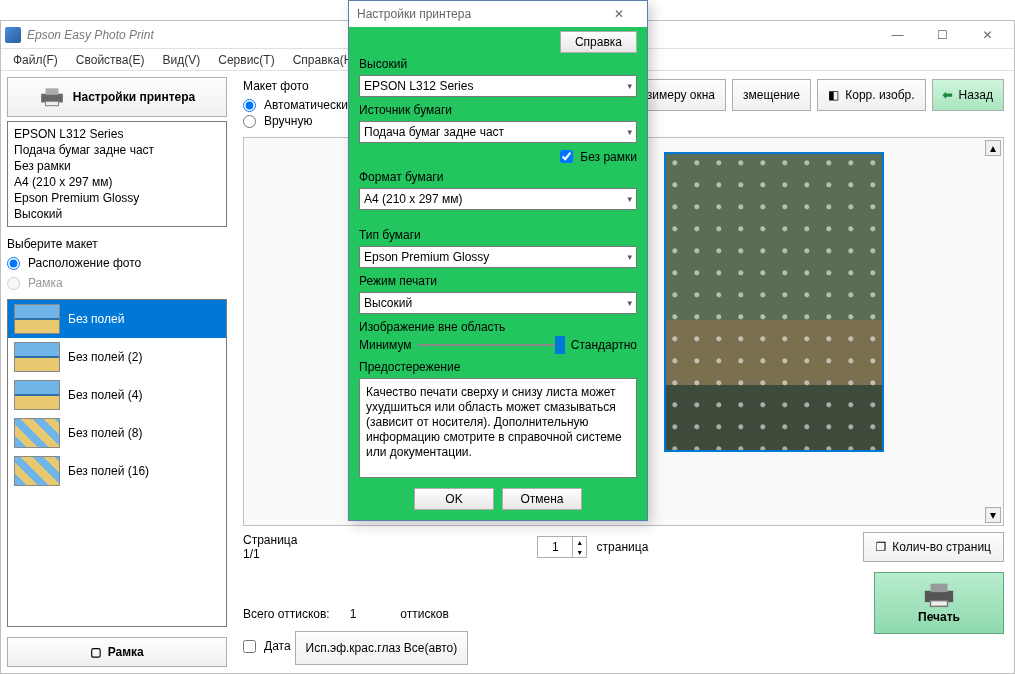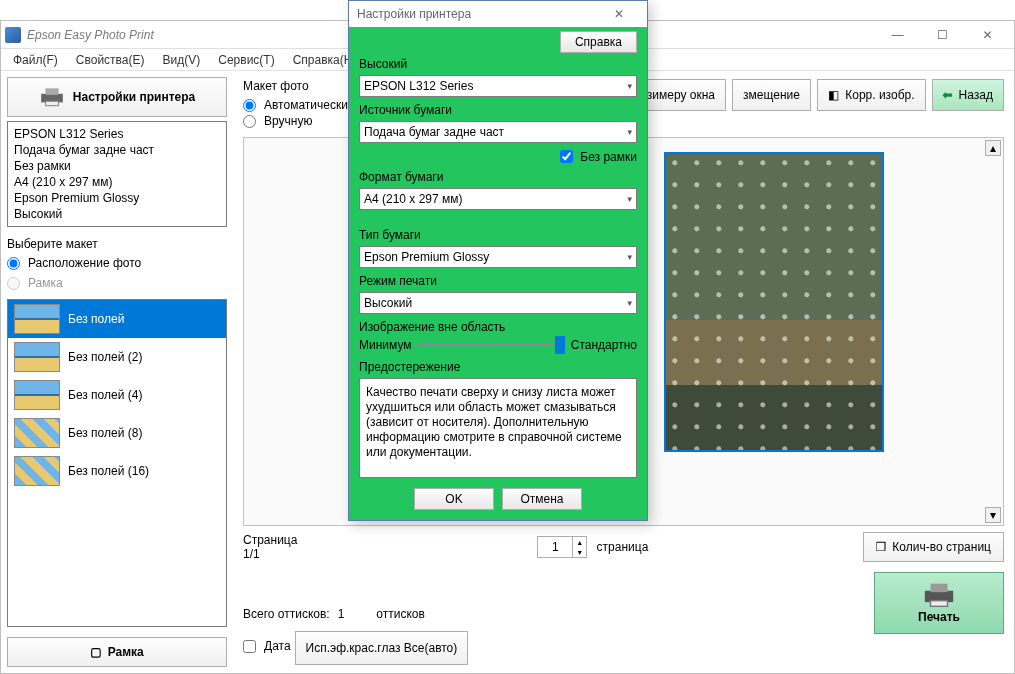--- a/index.html
+++ b/index.html
@@ -52,21 +52,21 @@
 .bottom-row { display: flex; align-items: center; gap: 10px; margin-top: 6px; }
 .page-info { width: 80px; }
 .spinner { display: inline-flex; align-items: center; border: 1px solid #adadad; height: 22px; }
 .spinner input { width: 34px; border: none; text-align: center; height: 20px; }
 .spinner .arrows { display: flex; flex-direction: column; }
 .spinner .arrows span { width: 14px; height: 10px; border-left: 1px solid #adadad; display:flex; align-items:center; justify-content:center; font-size:8px; cursor:pointer; }
 .btn-pages { margin-left: auto; border: 1px solid #adadad; background: linear-gradient(#fdfdfd,#f0f0f0); height: 30px; padding: 0 12px; display:flex; align-items:center; gap:6px; cursor:pointer; }
 
 .footer-row { display: flex; align-items: flex-start; gap: 10px; margin-top: 10px; }
 .footer-left { flex:1; }
-.footer-stats { display:flex; gap:8px; align-items:flex-start;margin-top:35px; }
+.footer-stats { display:flex; gap:20px; align-items:flex-start;margin-top:35px; }
 .footer-checks { margin-top:6px; display:flex; gap:4px; }
 .eff-btn { border: 1px solid #adadad; background: linear-gradient(#fdfdfd,#f0f0f0); height: 24px; padding: 16px 10px; cursor:pointer; display:inline-flex; align-items:center; margin-top:4px; }
 .print-btn { width: 130px; height: 62px; background: linear-gradient(#b8eccd,#8fd9ae); border: 1px solid #5fa77e; display:flex; flex-direction:column; align-items:center; justify-content:center; gap:2px; cursor:pointer; font-weight:bold; }
 
 
 .dialog { position: absolute; left: 348px; top: 0; width: 300px; background: #f0f0f0; border: 1px solid #5a7ea8; box-shadow: 4px 4px 12px rgba(0,0,0,.2); z-index: 10; }
 .dlg-title { height: 26px; background: #fff; display:flex; align-items:center; padding: 0 8px; color:#666; }
 .dlg-close { margin-left:auto; width:40px; text-align:center; cursor:pointer; }
 .dlg-body { padding: 4px 10px 10px; background:#22c55e; }
 .dlg-row { margin-bottom: 4px; }

